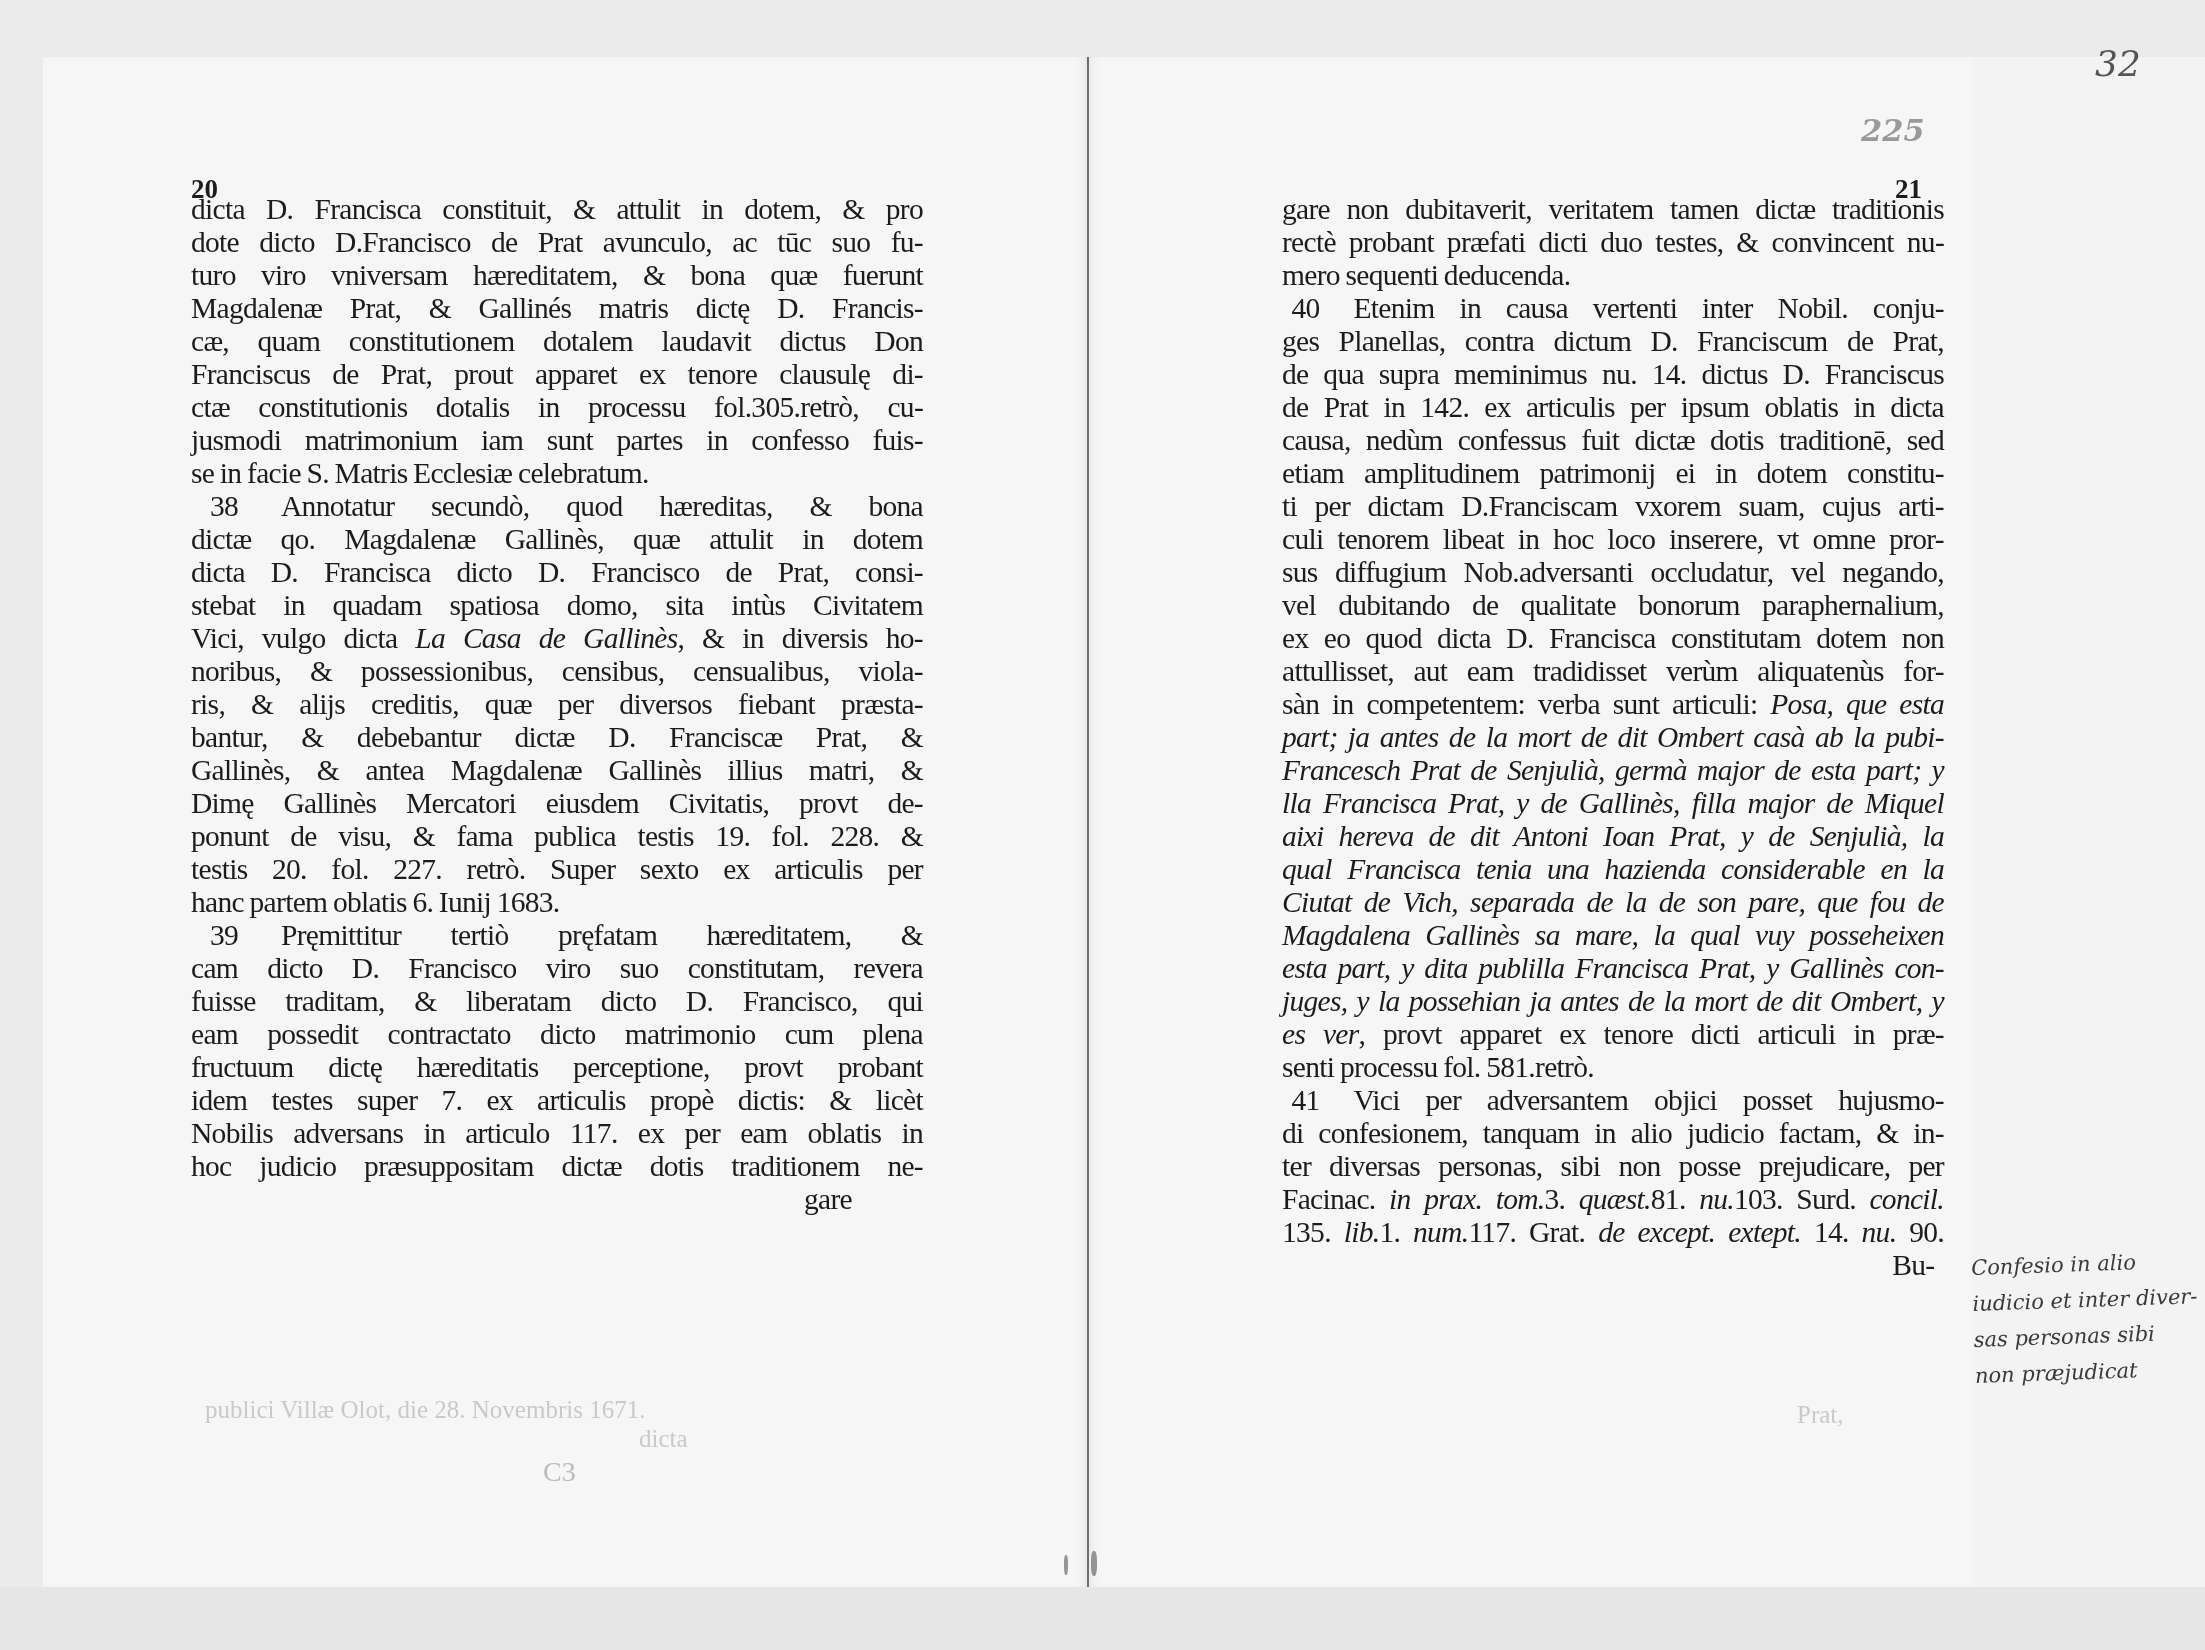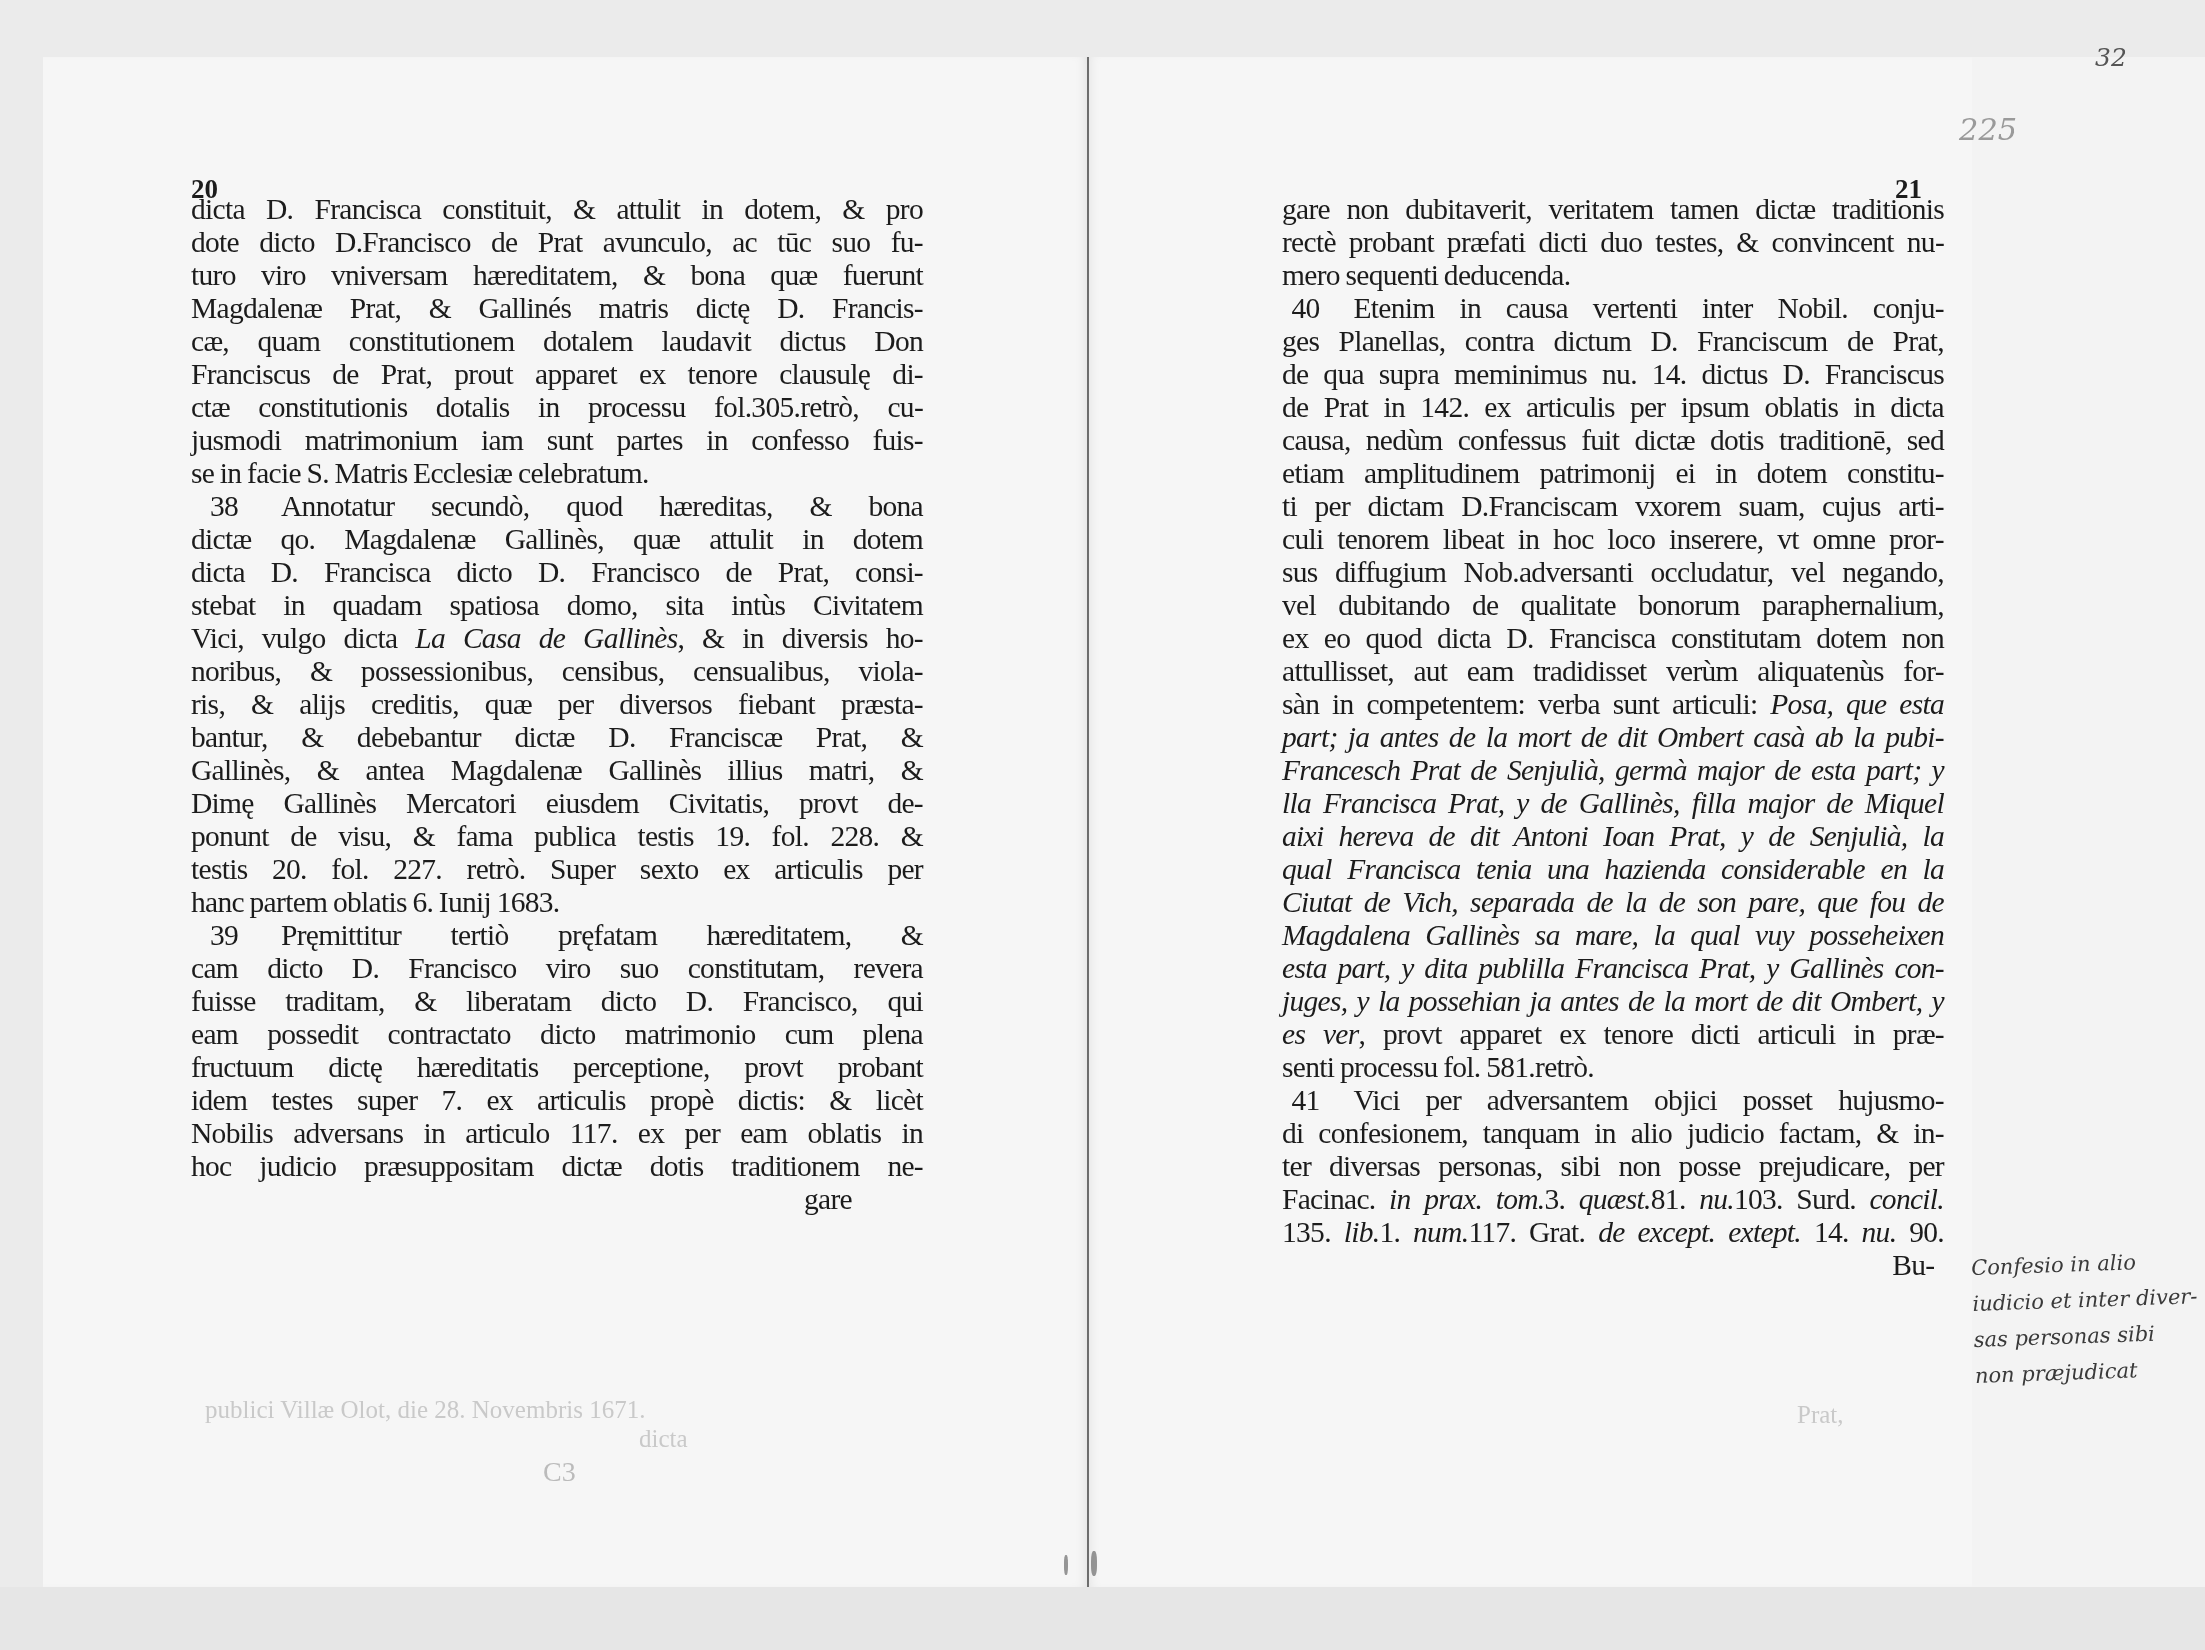--- a/index.html
+++ b/index.html
@@ -32,21 +32,21 @@
   .it { font-style:italic; }
 
   .handwriting {
     position:absolute; font-family:"DejaVu Serif", serif; font-style:italic;
     color:#3a3a3a;
   }
   .marginal-note {
     left:1973px; top:1246px; font-size:21px; line-height:36px; width:229px;
     transform:rotate(-2deg);
   }
-  .foliation-ink { left:1959px; top:112px; font-size:25px; color:#555; }
+  .foliation-ink { left:1959px; top:112px; font-size:36px; color:#555; }
   .foliation-pencil { left:1947px; top:112px; font-size:30.5px; color:#9a9a9a; }
   .ghost {
     position:absolute; color:#c9c9c9; font-size:25px;
   }
   .stain { position:absolute; background:#555; border-radius:40%; opacity:0.6; }
 </style>
 </head>
 <body>
 
 <div class="bottom-band"></div>
@@ -133,21 +133,21 @@
 
   <span class="line"><span class="num" style="width:62px;padding-left:9.5px;">41</span><span>Vici per adversantem objici posset hujusmo-</span></span>
   <span class="line">di confesionem, tanquam in alio judicio factam, &amp; in-</span>
   <span class="line">ter diversas personas, sibi non posse prejudicare, per</span>
   <span class="line"><span>Facinac. </span><span class="it">in prax. tom.</span><span>3. </span><span class="it">quæst.</span><span>81. </span><span class="it">nu.</span><span>103. Surd. </span><span class="it">concil.</span></span>
   <span class="line"><span>135. </span><span class="it">lib.</span><span>1. </span><span class="it">num.</span><span>117. Grat. </span><span class="it">de except. extept.</span><span> 14. </span><span class="it">nu.</span><span> 90.</span></span>
   <span class="line right" style="padding-right:9.5px;">Bu-</span>
 </div>
 
 <div class="handwriting foliation-ink" style="left:2095px;top:43px;">32</div>
-<div class="handwriting foliation-pencil" style="left:1959px;top:112px;">225</div>
+<div class="handwriting foliation-pencil" style="left:1861px;top:112px;font-weight:bold;">225</div>
 
 <div class="handwriting marginal-note">
   <div>Confesio in alio</div>
   <div>iudicio et inter diver-</div>
   <div>sas personas sibi</div>
   <div>non præjudicat</div>
 </div>
 
 <div class="stain" style="left:1064px;top:1555px;width:3.8px;height:20px;"></div>
 <div class="stain" style="left:1091px;top:1551px;width:5.7px;height:25px;"></div>

